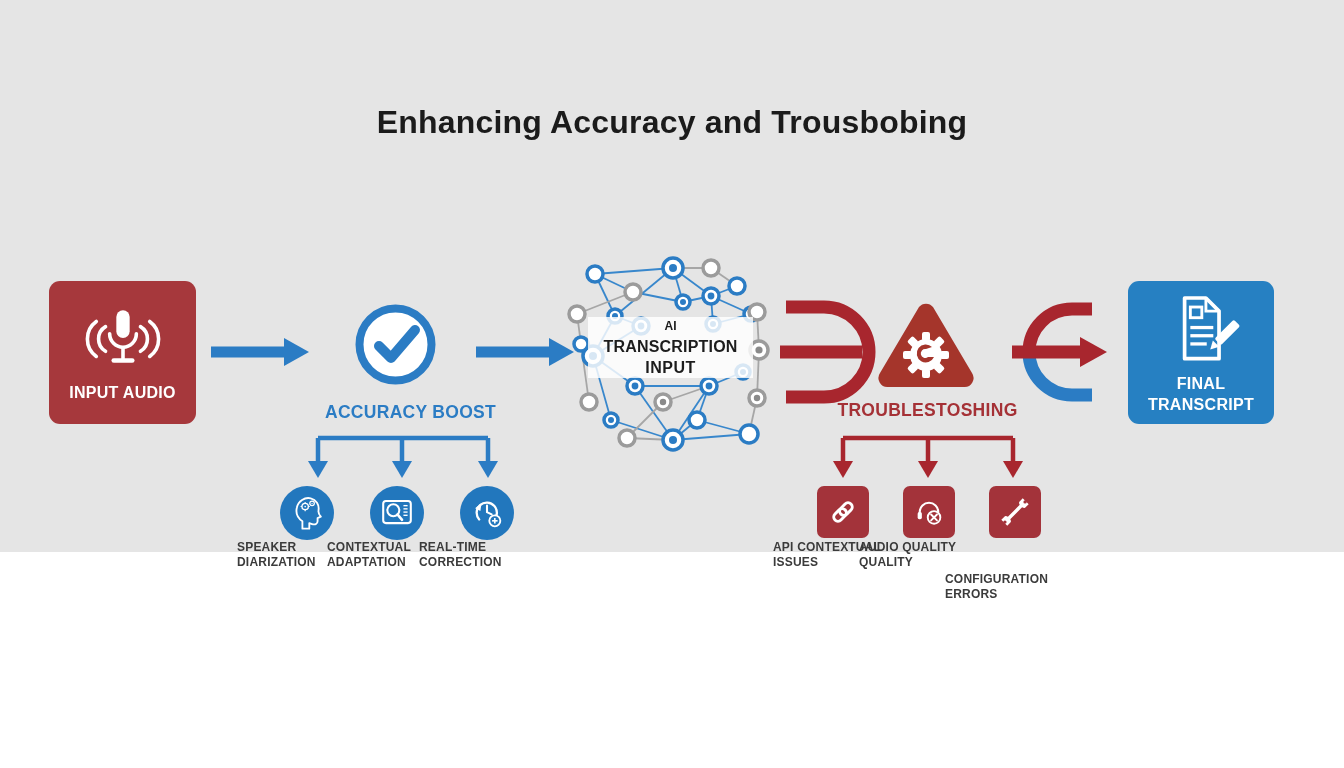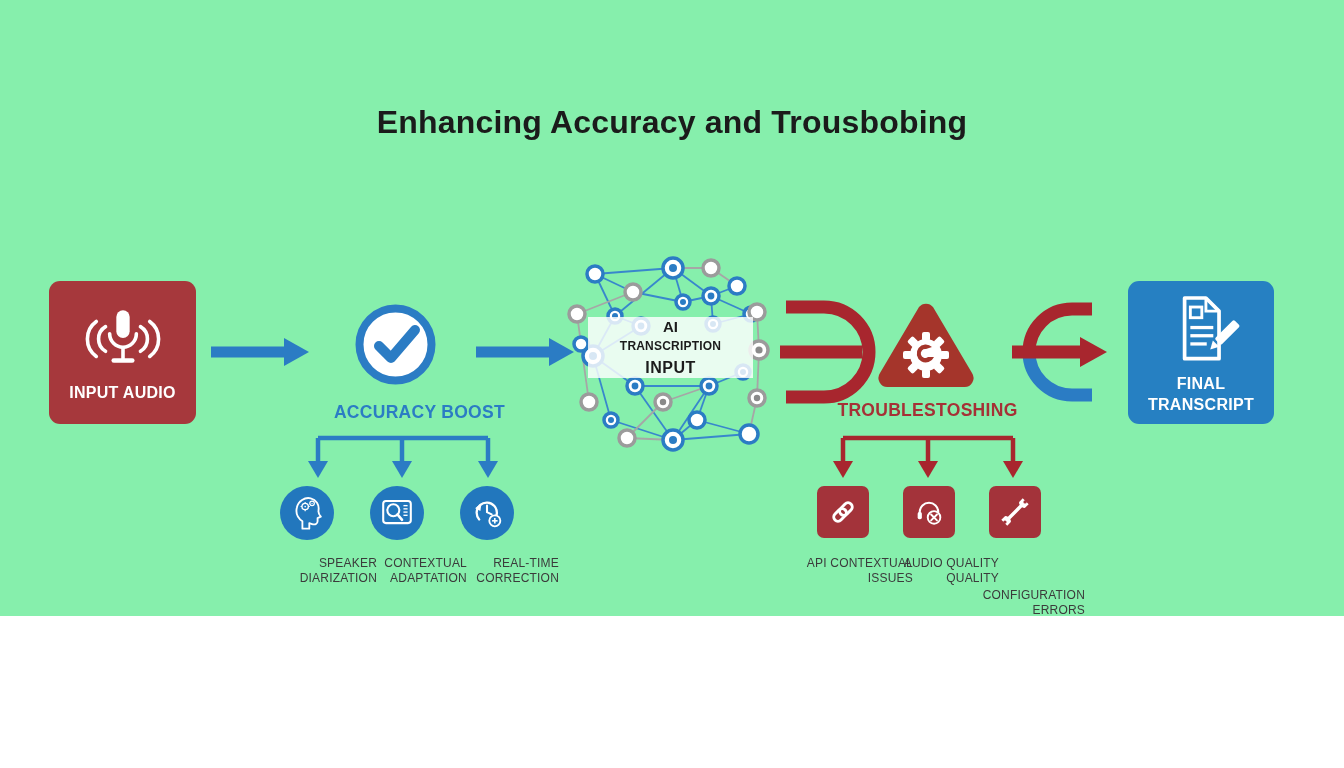--- a/index.html
+++ b/index.html
@@ -1,46 +1,46 @@
 <!DOCTYPE html>
 <html><head>
 <meta charset="utf-8">
 <style>
   * { margin:0; padding:0; box-sizing:border-box; }
   html,body { width:1344px; height:768px; background:#ffffff; overflow:hidden;
               font-family:"Liberation Sans", sans-serif; }
-  .stage { position:absolute; left:0; top:0; width:1344px; height:616px; background:#86efac;padding-left:40px; }
+  .stage { position:absolute; left:0; top:0; width:1344px; height:552px; background:#e5e5e5;padding-left:40px; }
   .abs { position:absolute; }
   .title { left:0; right:0; top:104px; text-align:center; font-size:32px; font-weight:bold;
            color:#1b1b1b; letter-spacing:0.2px; }
   .overlay-svg { left:0; top:0; width:1344px; height:768px; pointer-events:none; }
 
   .node-box { border-radius:11px; display:flex; flex-direction:column; align-items:center;
               justify-content:center; }
   .input-box { left:49px; top:281px; width:147px; height:143px; background:#a6383c; }
   .output-box { left:1128px; top:281px; width:146px; height:143px; background:#2680c2; }
   .box-label { color:#ffffff; font-weight:bold; font-size:16px; letter-spacing:0.3px;
                text-align:center; line-height:21px; margin-top:4px; }
 
   .stage-label { font-weight:bold; font-size:17.5px; letter-spacing:0.3px; text-align:center; }
-  .accuracy-label { left:300px; top:402px; width:205px; color:#2b7cc4;text-align:right; }
+  .accuracy-label { left:308px; top:402px; width:205px; color:#2b7cc4; }
   .trouble-label  { left:825px; top:400px; width:205px; color:#a53136; }
 
   .engine-wrap { left:563px; top:252px; width:214px; height:205px; }
   .engine-text { left:588px; top:317px; width:165px; text-align:center; color:#1c1c1c;
                  font-weight:bold; background:rgba(255,255,255,0.82); }
-  .engine-text .l1 { font-size:15px; line-height:19px; }
-  .engine-text .l2 { font-size:12px; line-height:21px; letter-spacing:0.2px; }
+  .engine-text .l1 { font-size:12px; line-height:19px; }
+  .engine-text .l2 { font-size:16px; line-height:21px; letter-spacing:0.2px; }
   .engine-text .l3 { font-size:16px; line-height:21px; letter-spacing:0.5px; }
 
   .sub-circle { width:54px; height:54px; border-radius:50%; background:#2277bd; top:486px;
                 display:flex; align-items:center; justify-content:center; }
   .sub-square { width:52px; height:52px; border-radius:7px; background:#a3333a; top:486px;
                 display:flex; align-items:center; justify-content:center; }
-  .sub-label { top:556px; width:140px; text-align:right; color:#3b3b3b; font-weight:normal;
+  .sub-label { top:540px; width:140px; text-align:left; color:#3b3b3b; font-weight:bold;
                font-size:12px; line-height:14.5px; letter-spacing:0.2px; }
   svg { display:block; }
 </style>
 </head>
 <body>
 
 <div class="stage">
 
   <div class="abs title">Enhancing Accuracy and Trousbobing</div>
 

